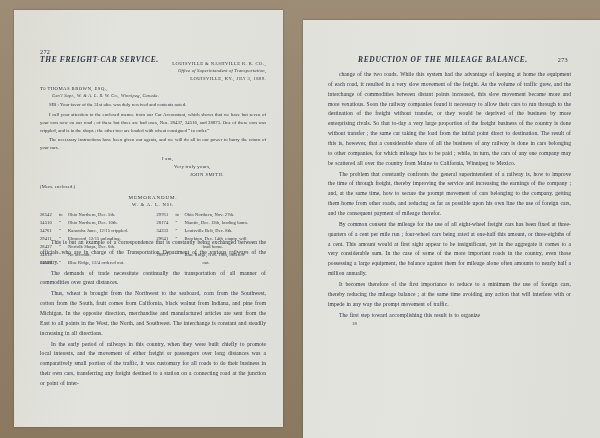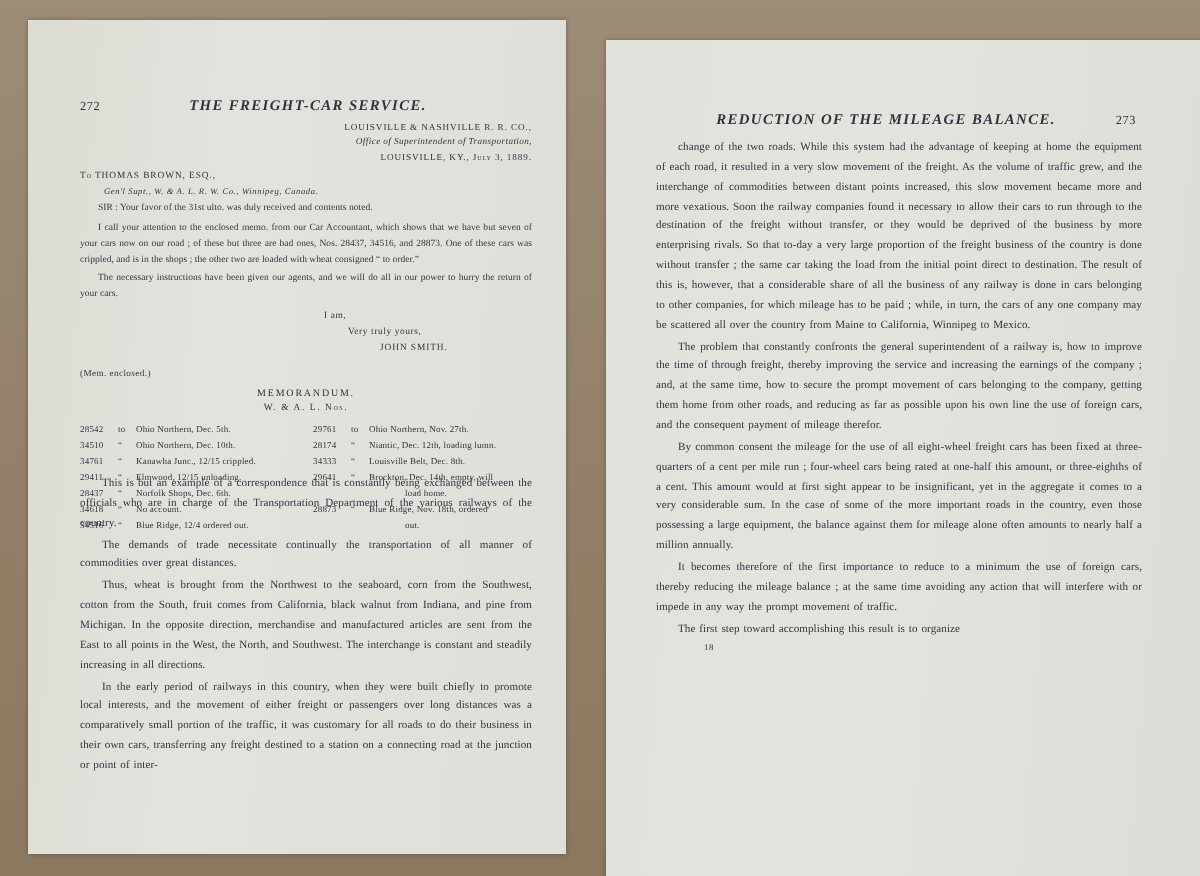--- a/index.html
+++ b/index.html
@@ -53,21 +53,21 @@
     font-style: italic;
     font-weight: bold;
   }
   .folio {
     font-size: 6.2px;
     font-style: normal;
     font-weight: normal;
     letter-spacing: 0.3px;
   }
   #head-left {
-    left: 26px; top: 38px; width: 224px;
+    left: 26px; top: 38px; width: 224px; flex-direction: column;
   }
   #head-left .folio { width: 26px; }
   #head-left .rh-title { flex: 1; text-align: center; padding-right: 22px;}
   #head-right {
     left: 25px; top: 35px; width: 240px;
   }
   #head-right .rh-title { flex: 1; text-align: center; padding-left: 16px;}
   #head-right .folio { width: 26px; text-align: right; }
 
   

